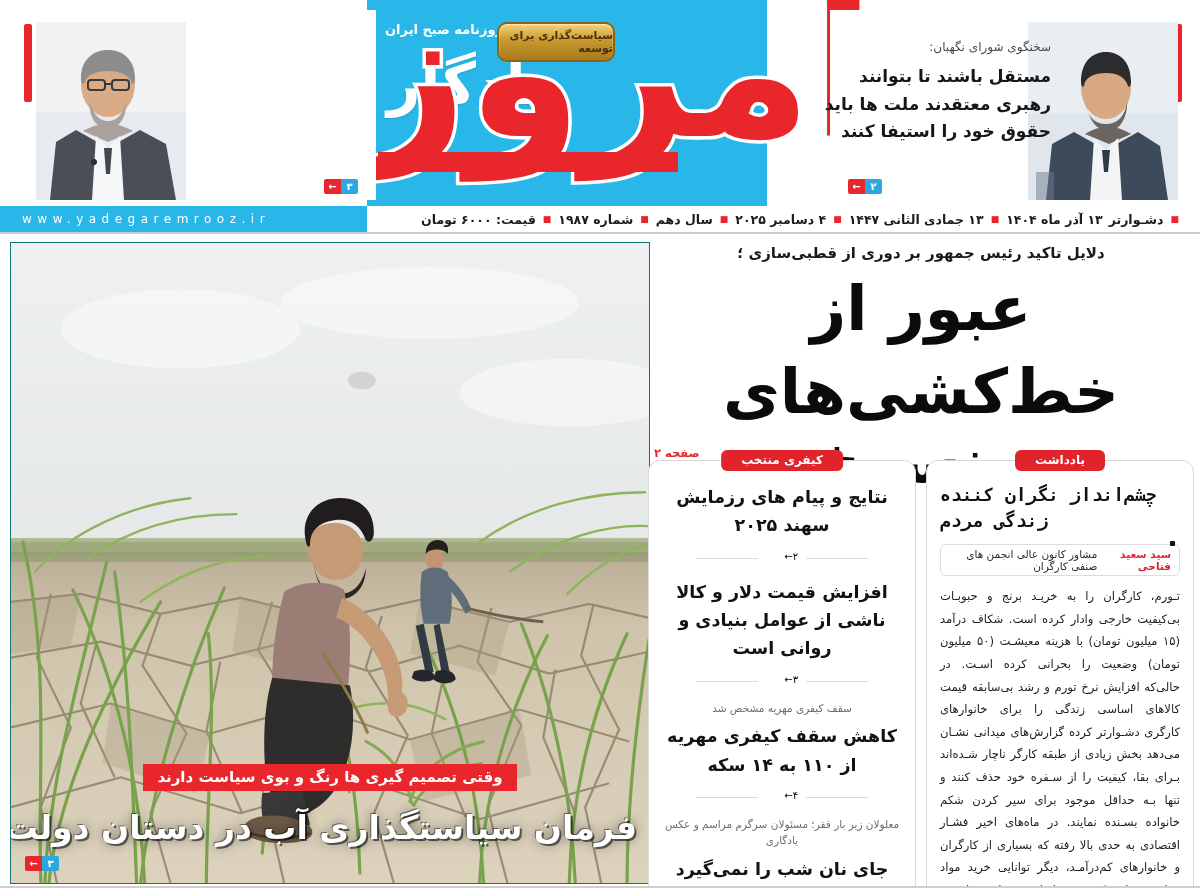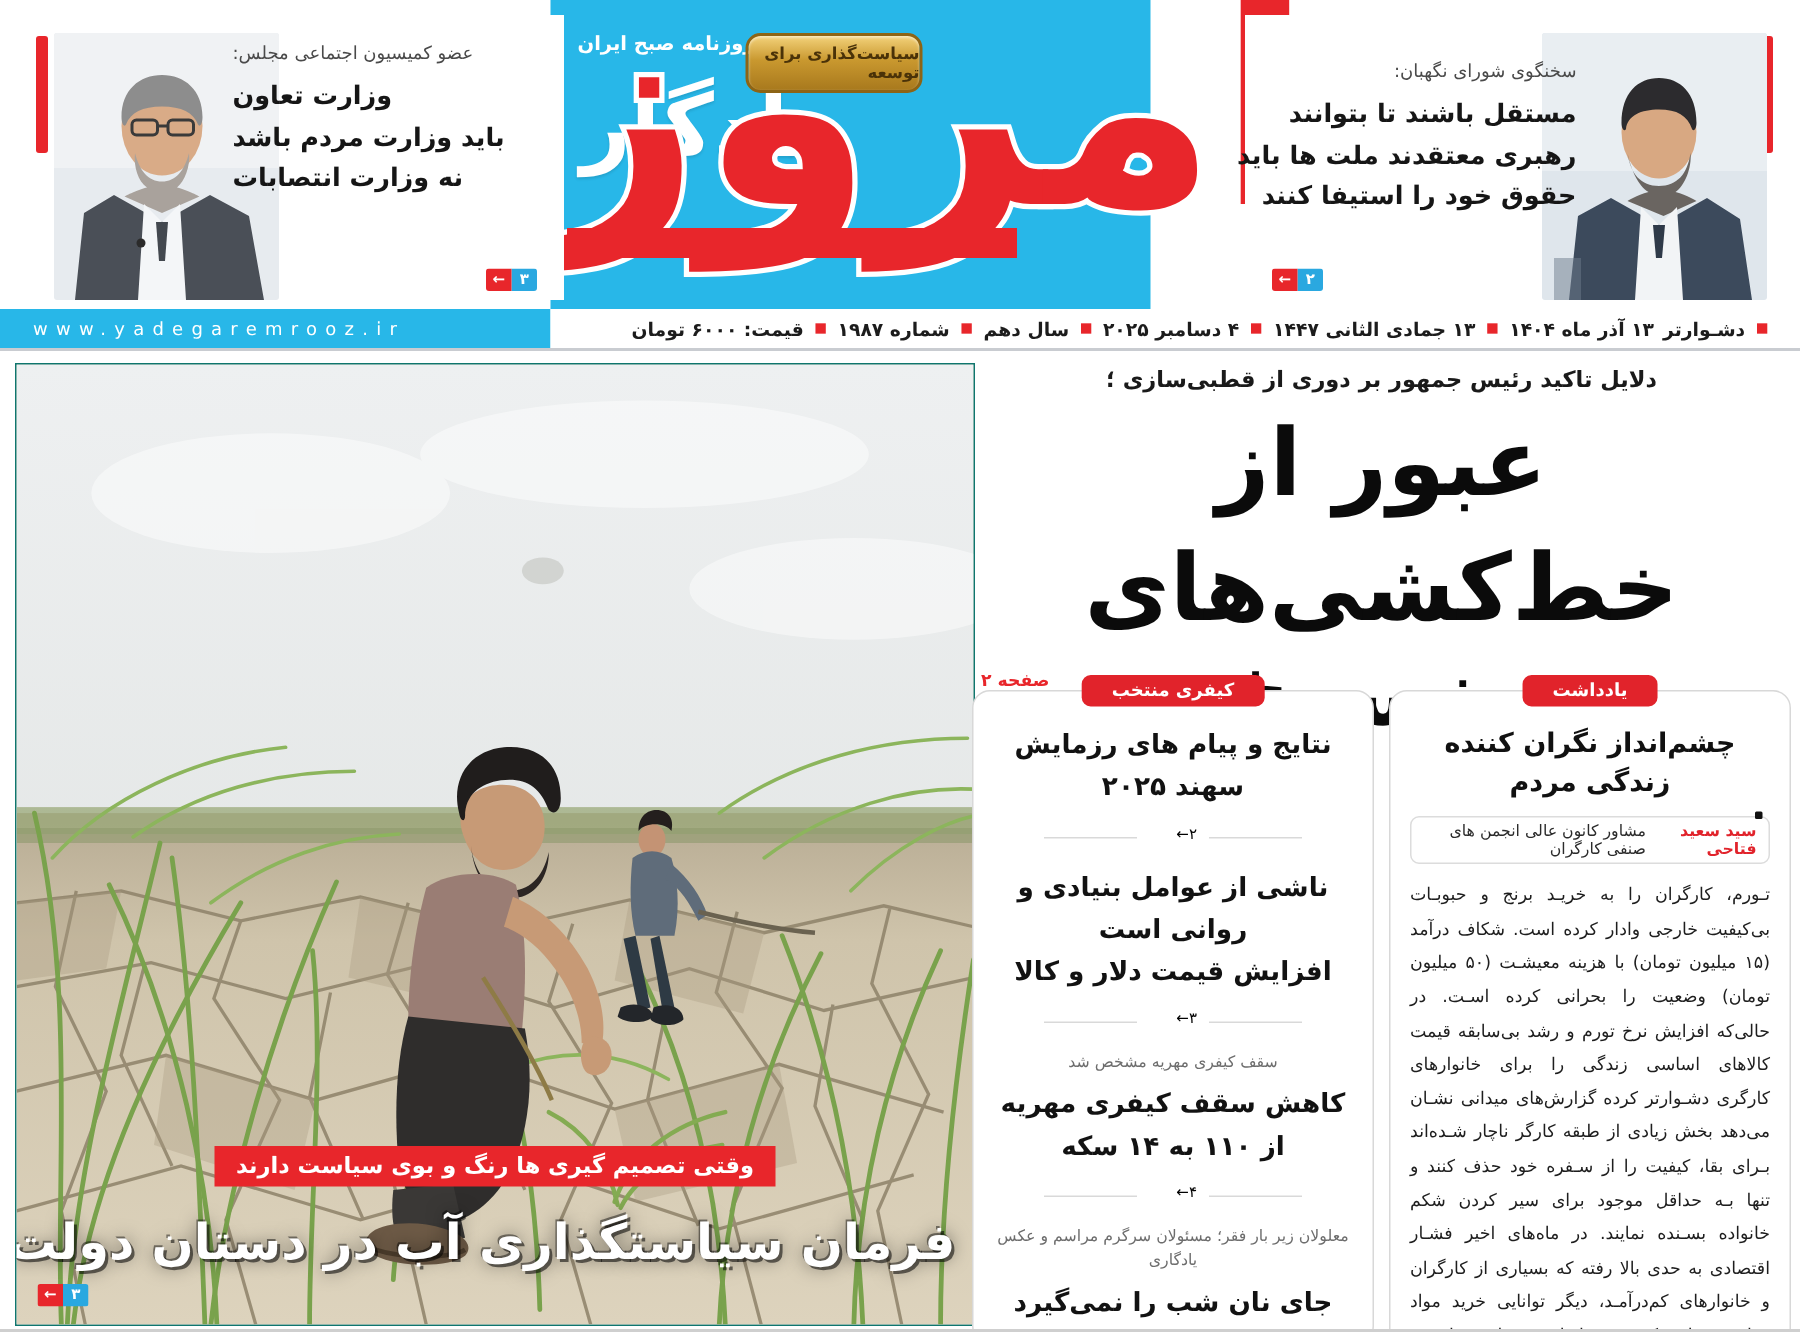--- a/index.html
+++ b/index.html
@@ -184,22 +184,23 @@
   }
   .sh-chipline {
     display:flex; align-items:center; justify-content:center; gap:8px;
     margin: 11px 0 12px;
   }
   .sh-chipline .rule { height:1px; background:#d9d9d9; width: 62px; }
   .sh-chipline .pc { position:static; display:flex; width:32px; height:15px; border-radius:2px; overflow:hidden; font-size:10px; }
 
   
   .note-title {
-    text-align:center; font-size: 18px; font-weight:bold; color:#111; line-height:1.45;
+    text-align:left; font-size: 18px; font-weight:bold; color:#111; line-height:1.45;
     margin-bottom: 9px;
+    font-family: Liberation Mono, monospace;
   }
   .byline {
     border:1px solid #dcdcdc; border-radius:6px; padding: 3px 8px;
     display:flex; align-items:center; justify-content:center; gap:8px;
     font-size: 10.5px; margin-bottom: 9px; position:relative;
   }
   .byline .author { color:#e1232b; font-weight:bold; }
   .byline .role { color:#2b2b2b; }
   .byline::before{
     content:""; position:absolute; right:4px; top:-4px; width:5px;height:5px;background:#111;border-radius:1px;
@@ -267,26 +268,20 @@
           <path d="M45 56c0-18 12-28 27-28s27 10 27 28c0 5-2 7-3 5-3-8-11-12-24-12s-21 4-24 12c-1 2-3 0-3-5z" fill="#8d8d8d"></path>
           <rect x="52" y="58" width="17" height="10" rx="3" fill="none" stroke="#3a3a3a" stroke-width="2"></rect>
           <rect x="76" y="58" width="17" height="10" rx="3" fill="none" stroke="#3a3a3a" stroke-width="2"></rect>
           <line x1="69" y1="62" x2="76" y2="62" stroke="#3a3a3a" stroke-width="2"></line>
           <path d="M54 80c3 12 9 19 18 19s15-7 18-19c1 9-3 19-8 23 8 2 15 6 15 6l-25 11-25-11s7-4 15-6c-6-4-9-14-8-23z" fill="#a9a29c"></path>
           <path d="M40 108 L72 126 L104 108 L130 122 L140 178 L14 178 L20 120z" fill="#4a4f57"></path>
           <path d="M60 114 L72 126 L84 114 L88 178 L56 178z" fill="#f4f6f8"></path>
           <path d="M68 126 L76 126 L74 152 L70 152z" fill="#43484f"></path>
           <circle cx="58" cy="140" r="3" fill="#2b2b2b"></circle>
         </svg>
-      </div>
-      <div class="teaser-text teaser-text-l">
-        <div class="kicker">عضو کمیسیون اجتماعی مجلس:</div>
-        <div class="teaser-line">وزارت تعاون</div>
-        <div class="teaser-line">باید وزارت مردم باشد</div>
-        <div class="teaser-line">نه وزارت انتصابات</div>
       </div>
       <div class="pagechip pagechip-l">
         <span class="num">۳</span>
         <span class="arw">←</span>
       </div>
     </div>
   </div>
 
   <div class="urlstrip">www.yadegaremrooz.ir</div>
   <div class="datestrip">
@@ -470,22 +465,22 @@
           <div class="sh-chipline">
             <span class="rule"></span>
             <span class="pc">
               <span class="num">۲</span>
               <span class="arw">←</span>
             </span>
             <span class="rule"></span>
           </div>
 
           <div class="sh-item">
+            <div class="sh-title">افزایش قیمت دلار و کالا</div>
             <div class="sh-title">ناشی از عوامل بنیادی و روانی است</div>
-            <div class="sh-title">افزایش قیمت دلار و کالا</div>
           </div>
           <div class="sh-chipline">
             <span class="rule"></span>
             <span class="pc">
               <span class="num">۳</span>
               <span class="arw">←</span>
             </span>
             <span class="rule"></span>
           </div>
 

